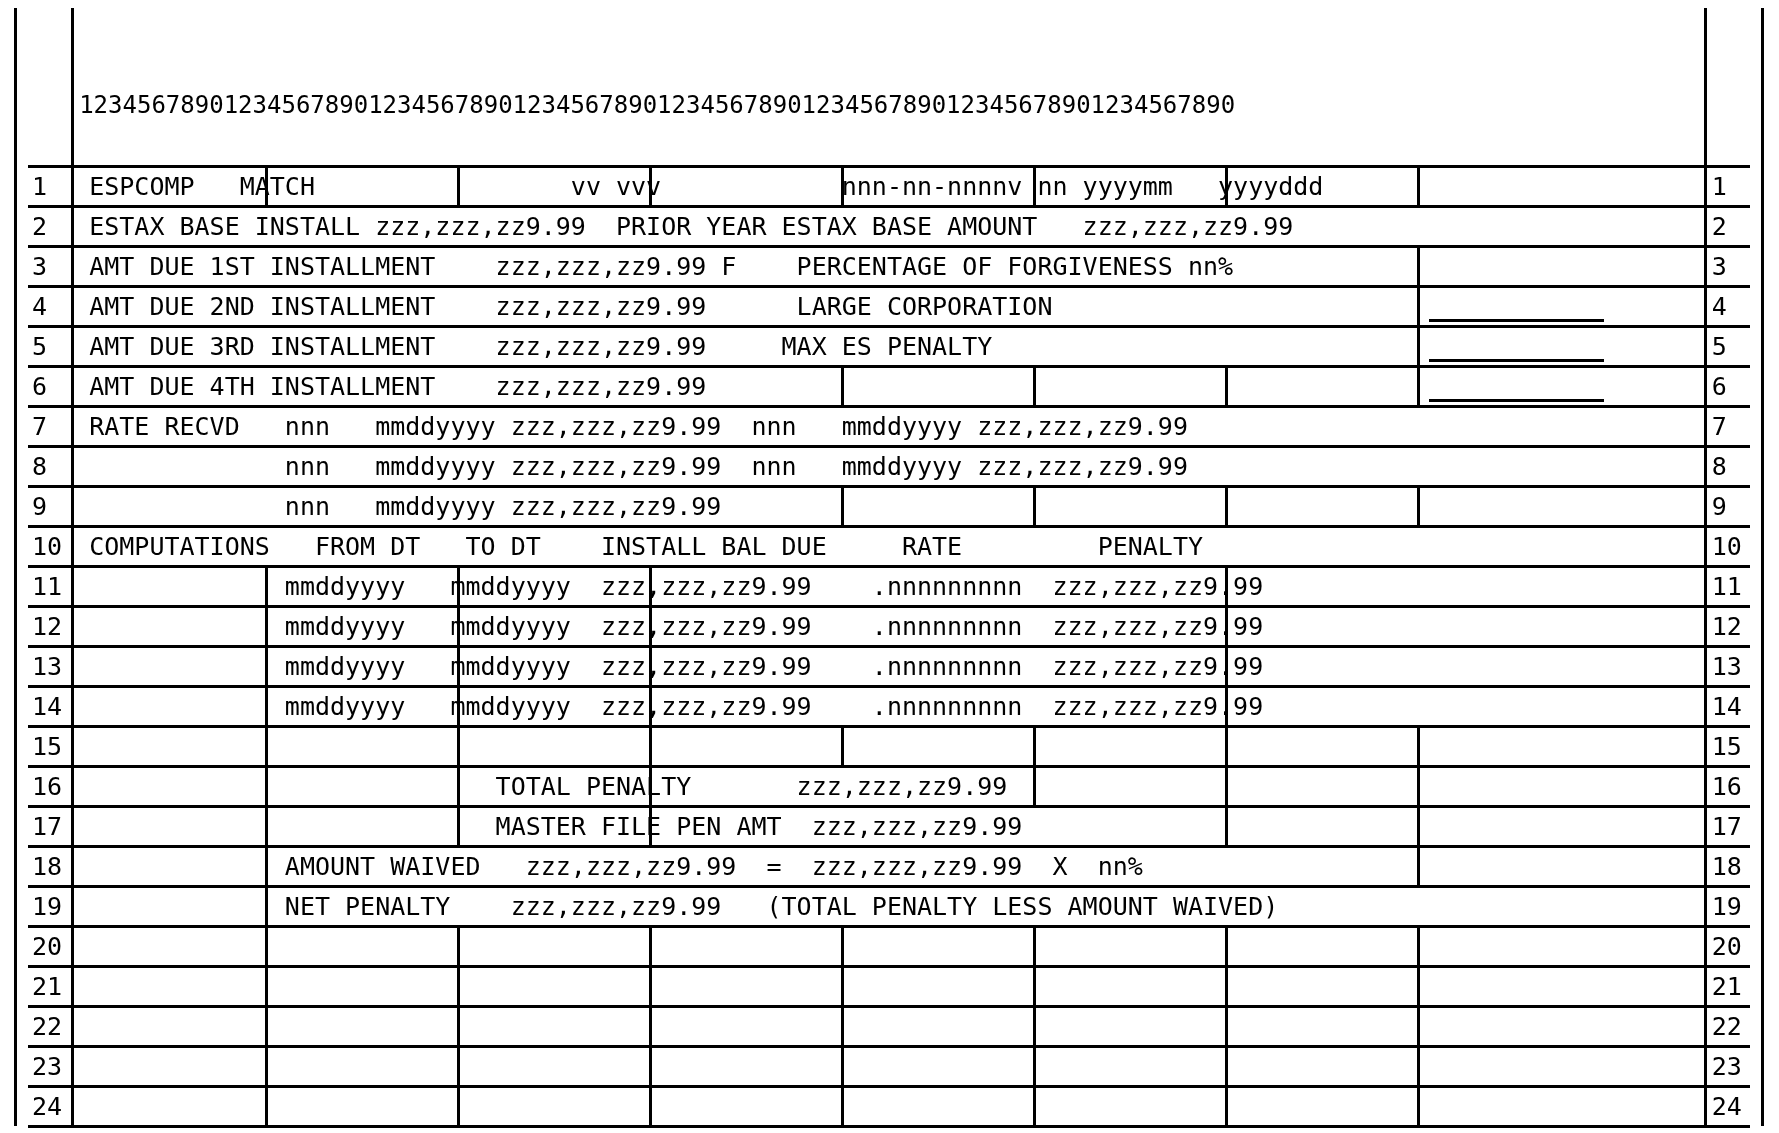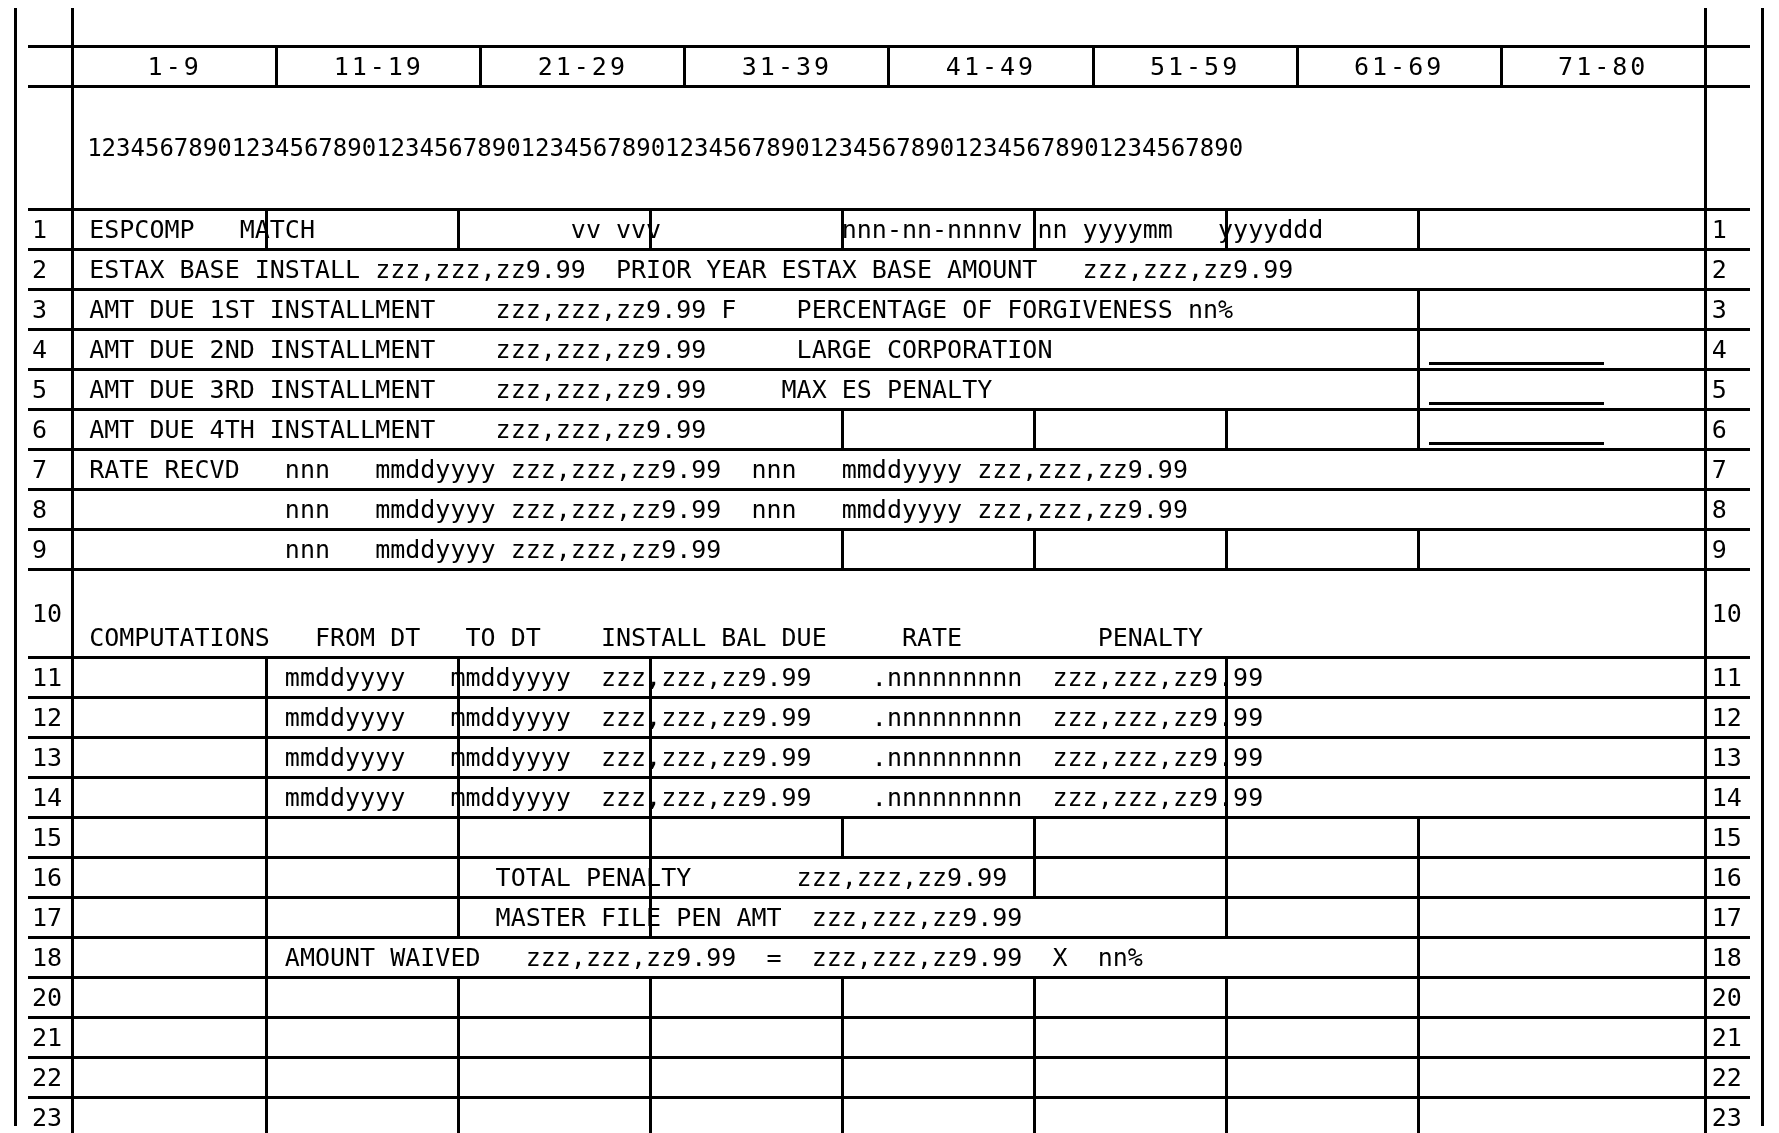--- a/index.html
+++ b/index.html
@@ -70,21 +70,21 @@
     letter-spacing: 3px;
   }
   .ruler td {
     height: 30px;
     font-size: 24px;
     text-align: left;
     letter-spacing: 0px;
   }
   .ruler .rtext {
     display: block;
-    padding-left: 13px;
+    padding-left: 5px;
     font-size: 24px;
   }
   .lnum {
     text-align: left;
     padding-left: 4px !important;
     font-size: 25px;
   }
   .lnum.right {
     text-align: left;
     padding-left: 5px !important;
@@ -126,32 +126,20 @@
           <col class="lnum">
       </colgroup>
       <tbody>
 
         <tr>
           <td class="topgap"></td>
           <td class="topgap bl" colspan="8"></td>
           <td class="topgap bl"></td>
         </tr>
 
-        <tr class="hdr-row">
-          <td class="bt bb"></td>
-          <td class="bt bb bl">1-9</td>
-          <td class="bt bb bl">11-19</td>
-          <td class="bt bb bl">21-29</td>
-          <td class="bt bb bl">31-39</td>
-          <td class="bt bb bl">41-49</td>
-          <td class="bt bb bl">51-59</td>
-          <td class="bt bb bl">61-69</td>
-          <td class="bt bb bl">71-80</td>
-          <td class="bt bb bl"></td>
-        </tr>
 
         <tr class="ruler">
           <td class="bb"></td>
           <td class="bb bl" colspan="8">
             <span class="rtext">12345678901234567890123456789012345678901234567890123456789012345678901234567890</span>
           </td>
           <td class="bb bl"></td>
         </tr>
 
         </tbody>
@@ -196,21 +184,21 @@
             <td class="bl bb" colspan="8"><div style="position: relative; height: 37px;"><div class="rowtext">              nnn   mmddyyyy zzz,zzz,zz9.99  nnn   mmddyyyy zzz,zzz,zz9.99</div></div></td>
             <td class="lnum right bl bb">8</td>
           </tr>
           <tr>
             <td class="lnum bb">9</td>
             <td class="bl bb" colspan="8"><div style="position: relative; height: 37px;"><div style="position: absolute; top: 0px; height: 100%; width: 3px; background: rgb(0, 0, 0); left: 767px;"></div><div style="position: absolute; top: 0px; height: 100%; width: 3px; background: rgb(0, 0, 0); left: 959px;"></div><div style="position: absolute; top: 0px; height: 100%; width: 3px; background: rgb(0, 0, 0); left: 1151px;"></div><div style="position: absolute; top: 0px; height: 100%; width: 3px; background: rgb(0, 0, 0); left: 1343px;"></div><div class="rowtext">              nnn   mmddyyyy zzz,zzz,zz9.99</div></div></td>
             <td class="lnum right bl bb">9</td>
           </tr>
           <tr>
             <td class="lnum bb">10</td>
-            <td class="bl bb" colspan="8"><div style="position: relative; height: 37px; margin-top: 48px;"><div class="rowtext"> COMPUTATIONS   FROM DT   TO DT    INSTALL BAL DUE     RATE         PENALTY</div></div></td>
+            <td class="bl bb" colspan="8"><div style="position: relative; height: 37px;"><div class="rowtext"> COMPUTATIONS   FROM DT   TO DT    INSTALL BAL DUE     RATE         PENALTY</div></div></td>
             <td class="lnum right bl bb">10</td>
           </tr>
           <tr>
             <td class="lnum bb">11</td>
             <td class="bl bb" colspan="8"><div style="position: relative; height: 37px;"><div style="position: absolute; top: 0px; height: 100%; width: 3px; background: rgb(0, 0, 0); left: 191px;"></div><div style="position: absolute; top: 0px; height: 100%; width: 3px; background: rgb(0, 0, 0); left: 383px;"></div><div style="position: absolute; top: 0px; height: 100%; width: 3px; background: rgb(0, 0, 0); left: 575px;"></div><div style="position: absolute; top: 0px; height: 100%; width: 3px; background: rgb(0, 0, 0); left: 1151px;"></div><div class="rowtext">              mmddyyyy   mmddyyyy  zzz,zzz,zz9.99    .nnnnnnnnn  zzz,zzz,zz9.99</div></div></td>
             <td class="lnum right bl bb">11</td>
           </tr>
           <tr>
             <td class="lnum bb">12</td>
             <td class="bl bb" colspan="8"><div style="position: relative; height: 37px;"><div style="position: absolute; top: 0px; height: 100%; width: 3px; background: rgb(0, 0, 0); left: 191px;"></div><div style="position: absolute; top: 0px; height: 100%; width: 3px; background: rgb(0, 0, 0); left: 383px;"></div><div style="position: absolute; top: 0px; height: 100%; width: 3px; background: rgb(0, 0, 0); left: 575px;"></div><div style="position: absolute; top: 0px; height: 100%; width: 3px; background: rgb(0, 0, 0); left: 1151px;"></div><div class="rowtext">              mmddyyyy   mmddyyyy  zzz,zzz,zz9.99    .nnnnnnnnn  zzz,zzz,zz9.99</div></div></td>
@@ -240,20 +228,25 @@
             <td class="lnum bb">17</td>
             <td class="bl bb" colspan="8"><div style="position: relative; height: 37px;"><div style="position: absolute; top: 0px; height: 100%; width: 3px; background: rgb(0, 0, 0); left: 191px;"></div><div style="position: absolute; top: 0px; height: 100%; width: 3px; background: rgb(0, 0, 0); left: 383px;"></div><div style="position: absolute; top: 0px; height: 100%; width: 3px; background: rgb(0, 0, 0); left: 575px;"></div><div style="position: absolute; top: 0px; height: 100%; width: 3px; background: rgb(0, 0, 0); left: 1151px;"></div><div style="position: absolute; top: 0px; height: 100%; width: 3px; background: rgb(0, 0, 0); left: 1343px;"></div><div class="rowtext">                            MASTER FILE PEN AMT  zzz,zzz,zz9.99</div></div></td>
             <td class="lnum right bl bb">17</td>
           </tr>
           <tr>
             <td class="lnum bb">18</td>
             <td class="bl bb" colspan="8"><div style="position: relative; height: 37px;"><div style="position: absolute; top: 0px; height: 100%; width: 3px; background: rgb(0, 0, 0); left: 191px;"></div><div style="position: absolute; top: 0px; height: 100%; width: 3px; background: rgb(0, 0, 0); left: 1343px;"></div><div class="rowtext">              AMOUNT WAIVED   zzz,zzz,zz9.99  =  zzz,zzz,zz9.99  X  nn%</div></div></td>
             <td class="lnum right bl bb">18</td>
           </tr>
           <tr>
+            <td class="lnum bb">19</td>
+            <td class="bl bb" colspan="8"><div style="position: relative; height: 37px;"><div style="position: absolute; top: 0px; height: 100%; width: 3px; background: rgb(0, 0, 0); left: 191px;"></div><div class="rowtext">              NET PENALTY    zzz,zzz,zz9.99   (TOTAL PENALTY LESS AMOUNT WAIVED)</div></div></td>
+            <td class="lnum right bl bb">19</td>
+          </tr>
+          <tr>
             <td class="lnum bb">20</td>
             <td class="bl bb" colspan="8"><div style="position: relative; height: 37px;"><div style="position: absolute; top: 0px; height: 100%; width: 3px; background: rgb(0, 0, 0); left: 191px;"></div><div style="position: absolute; top: 0px; height: 100%; width: 3px; background: rgb(0, 0, 0); left: 383px;"></div><div style="position: absolute; top: 0px; height: 100%; width: 3px; background: rgb(0, 0, 0); left: 575px;"></div><div style="position: absolute; top: 0px; height: 100%; width: 3px; background: rgb(0, 0, 0); left: 767px;"></div><div style="position: absolute; top: 0px; height: 100%; width: 3px; background: rgb(0, 0, 0); left: 959px;"></div><div style="position: absolute; top: 0px; height: 100%; width: 3px; background: rgb(0, 0, 0); left: 1151px;"></div><div style="position: absolute; top: 0px; height: 100%; width: 3px; background: rgb(0, 0, 0); left: 1343px;"></div><div class="rowtext"></div></div></td>
             <td class="lnum right bl bb">20</td>
           </tr>
           <tr>
             <td class="lnum bb">21</td>
             <td class="bl bb" colspan="8"><div style="position: relative; height: 37px;"><div style="position: absolute; top: 0px; height: 100%; width: 3px; background: rgb(0, 0, 0); left: 191px;"></div><div style="position: absolute; top: 0px; height: 100%; width: 3px; background: rgb(0, 0, 0); left: 383px;"></div><div style="position: absolute; top: 0px; height: 100%; width: 3px; background: rgb(0, 0, 0); left: 575px;"></div><div style="position: absolute; top: 0px; height: 100%; width: 3px; background: rgb(0, 0, 0); left: 767px;"></div><div style="position: absolute; top: 0px; height: 100%; width: 3px; background: rgb(0, 0, 0); left: 959px;"></div><div style="position: absolute; top: 0px; height: 100%; width: 3px; background: rgb(0, 0, 0); left: 1151px;"></div><div style="position: absolute; top: 0px; height: 100%; width: 3px; background: rgb(0, 0, 0); left: 1343px;"></div><div class="rowtext"></div></div></td>
             <td class="lnum right bl bb">21</td>
           </tr>
           <tr>

